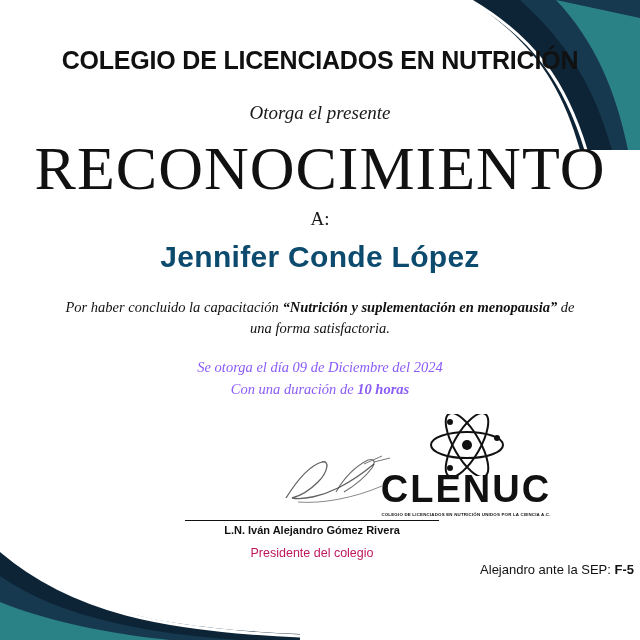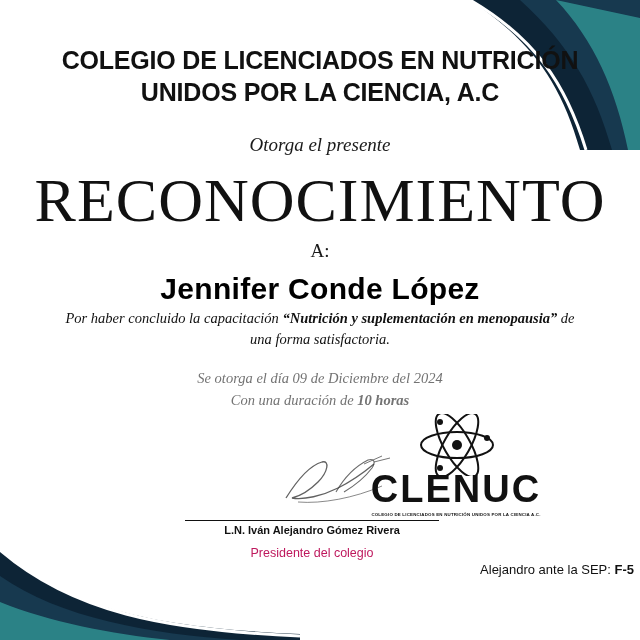--- a/index.html
+++ b/index.html
@@ -78,46 +78,46 @@
     font-family: "Liberation Serif", serif;
     font-size: 19px;
     color: #1a1a1a;
   }
 
   .recipient {
     margin-top: 10px;
     font-family: "Liberation Sans", sans-serif;
     font-weight: bold;
     font-size: 30px;
-    color: #000000;
+    color: #0c4a6e;
     letter-spacing: 0.3px;
   }
 
   .reason {
-    margin-top: 2px;
+    margin-top: 23px;
     width: 530px;
     text-align: center;
     font-family: "Liberation Serif", serif;
     font-style: italic;
     font-size: 14.5px;
     line-height: 1.45;
     color: #111111;
   }
   .reason b {
     font-weight: bold;
   }
 
   .date-block {
     margin-top: 18px;
     text-align: center;
     font-family: "Liberation Serif", serif;
     font-style: italic;
     font-size: 14.5px;
     line-height: 1.5;
-    color: #737373;
+    color: #8b5cf6;
   }
   .date-block b { font-weight: bold; }
 
   .sign-area {
     position: absolute;
     left: 0;
     top: 410px;
     width: 640px;
     height: 160px;
   }
@@ -125,21 +125,21 @@
   .signature-script {
     position: absolute;
     left: 278px;
     top: 42px;
     width: 130px;
     height: 60px;
   }
 
   .logo-wrap {
     position: absolute;
-    left: 366px;
+    left: 376px;
     top: 8px;
     width: 180px;
     text-align: center;
   }
   .logo-atom {
     position: absolute;
     left: 52px;
     top: -4px;
   }
   .logo-text {
@@ -216,21 +216,20 @@
     <path d="M0,130 L0,40 C70,100 160,118 300,124 L300,130 Z" fill="#0d2436"></path>
     <path d="M0,130 L0,66 C60,108 150,124 240,130 Z" fill="#17394f"></path>
     <path d="M0,122 L0,92 C50,112 110,124 170,130 L0,130 Z" fill="#2f8f8f" opacity="0.85"></path>
     <path d="M0,40 C72,102 164,120 300,126" stroke="#ffffff" stroke-width="3" fill="none"></path>
   </svg>
 
   <div class="content">
 
     <div class="org-title">
       <span>COLEGIO DE LICENCIADOS EN NUTRICIÓN</span>
-      <span class="org-title-line2">UNIDOS POR LA CIENCIA, A.C</span>
     </div>
 
     <div class="otorga">Otorga el presente</div>
 
     <div class="recon">RECONOCIMIENTO</div>
 
     <div class="a-label">A:</div>
 
     <div class="recipient">Jennifer Conde López</div>
 

